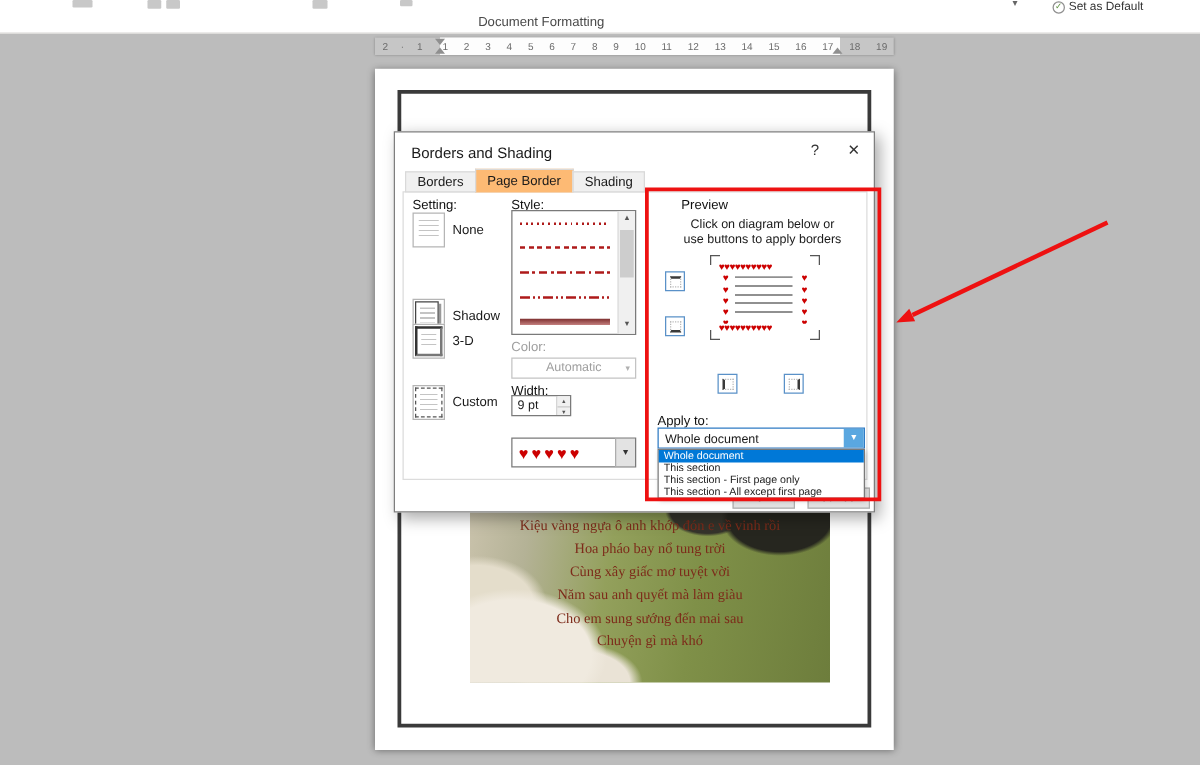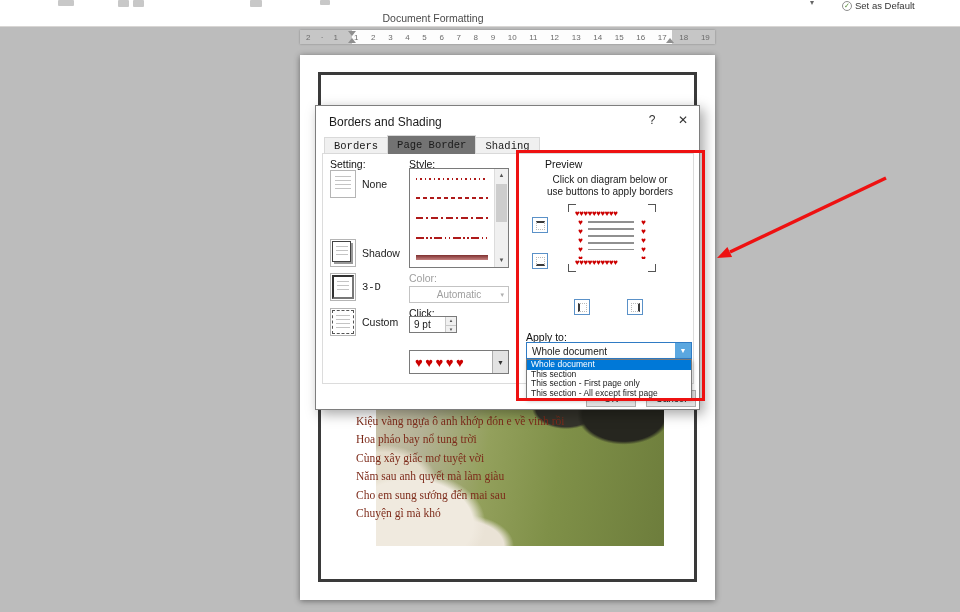--- a/index.html
+++ b/index.html
@@ -27,30 +27,30 @@
   .page{left:300px;top:55px;width:415px;height:545px;background:#ffffff;box-shadow:0 1px 6px rgba(0,0,0,.45);z-index:1;}
   .page-border{left:318px;top:72px;width:379px;height:510px;border:3px solid #3a3a3a;z-index:2;}
   .photo{left:376px;top:408px;width:288px;height:138px;z-index:3;
     background:
       radial-gradient(75px 48px at 86% 5%, #26261f 0%, #26261f 55%, rgba(38,38,31,0) 62%),
       radial-gradient(55px 34px at 66% 0%, #34332b 0%, #34332b 55%, rgba(52,51,43,0) 62%),
       radial-gradient(125px 88px at 12% 84%, #f0eadf 0%, #f0eadf 50%, rgba(240,234,223,0) 60%),
       radial-gradient(100px 70px at 2% 55%, #e4ddcb 0%, #e4ddcb 45%, rgba(228,221,203,0) 56%),
       radial-gradient(92px 56px at 30% 100%, #eae3d6 0%, #eae3d6 45%, rgba(234,227,214,0) 56%),
       linear-gradient(100deg,#c9c2ab 0%,#b4b296 16%,#93a05c 38%,#7f9048 62%,#6d7d3c 100%);}
-  .poem{left:356px;top:412px;width:328px;font-family:"Liberation Serif",serif;font-size:11.5px;line-height:18.4px;color:#7d2b1a;z-index:4;}
+  .poem{left:356px;top:412px;width:328px;text-align:center;font-family:"Liberation Serif",serif;font-size:11.5px;line-height:18.4px;color:#7d2b1a;z-index:4;}
 
   
   .dialog{left:315px;top:105px;width:385px;height:305px;background:#ffffff;border:1px solid #7e7e7e;box-shadow:4px 4px 12px rgba(0,0,0,.35);z-index:10;font-size:10.5px;}
   .dlg-title{position:absolute;left:13px;top:9px;font-size:12px;color:#1a1a1a;}
   .dlg-help{position:absolute;left:326px;top:7px;width:20px;text-align:center;font-size:12px;color:#333;cursor:default;}
   .dlg-close{position:absolute;left:354px;top:7px;width:26px;text-align:center;font-size:12px;color:#333;cursor:default;}
-  .tabs{position:absolute;left:8px;top:31px;height:17px;display:flex;z-index:2;font-family:Liberation Mono, monospace;}
+  .tabs{position:absolute;left:8px;top:31px;height:17px;display:flex;z-index:2;}
   .tab{height:17px;line-height:16px;padding:0 9px;background:#f0f0f0;border:1px solid #d9d9d9;margin-right:-1px;font-size:10.5px;}
-  .tab.active{background:#737373;border-bottom:none;height:19px;margin-top:-2px;line-height:19px;}
+  .tab.active{background:#fdba74;border-bottom:none;height:19px;margin-top:-2px;line-height:19px;}
   .tabpage{position:absolute;left:6px;top:47px;width:372px;height:231px;background:#ffffff;border:1px solid #dcdcdc;}
   .grouplabel{position:absolute;font-size:10.5px;color:#111;}
   .disabled-text{color:#9f9f9f !important;}
 
   
   .setting-row{position:absolute;left:14px;width:86px;height:28px;cursor:default;}
   .s-icon{position:absolute;left:0;top:0;width:26px;height:28px;background:#fff;border:1px solid #b5b5b5;}
   .s-icon .tx{position:absolute;left:4px;right:4px;top:5px;bottom:5px;background:repeating-linear-gradient(#c4c4c4 0 1px,transparent 1px 4px);}
   .icon-box .frame{position:absolute;inset:1px;border:1px solid #444;}
   .icon-shadow .frame{position:absolute;inset:1px 4px 4px 1px;border:1px solid #444;box-shadow:2px 2px 0 0 #999;}
@@ -197,21 +197,21 @@
       </div>
     <span class="lbl">None</span>
   </div>
   <div class="setting-row" style="top:133px;">
     <div class="s-icon icon-shadow">
         <div class="frame"></div>
         <div class="tx" style="left:5px;right:7px;top:6px;bottom:8px;"></div>
       </div>
     <span class="lbl">Shadow</span>
   </div>
-  <div class="setting-row" style="top:167px;font-family:Liberation Mono, monospace;">
+  <div class="setting-row" style="top:153px;">
     <div class="s-icon icon-3d">
         <div class="frame"></div>
         <div class="tx" style="left:6px;right:6px;top:7px;bottom:7px;"></div>
       </div>
     <span class="lbl">3-D</span>
   </div>
   <div class="setting-row" style="top:202px;">
     <div class="s-icon icon-custom">
         <div class="frame"></div>
         <div class="tx" style="left:5px;right:5px;top:6px;bottom:6px;"></div>
@@ -244,21 +244,21 @@
       <div class="sb-btn sb-down">▼</div>
     </div>
   </div>
 
   <div class="grouplabel disabled-text" style="left:93px;top:166px;">Color:</div>
   <div class="combo color-combo disabled-text">
     <span>Automatic</span>
     <span class="combo-arrow-plain">▾</span>
   </div>
 
-  <div class="grouplabel" style="left:93px;top:201px;">Click:</div>
+  <div class="grouplabel" style="left:93px;top:201px;">Width:</div>
   <div class="combo width-spin">
     <span class="width-value">9 pt</span>
     <div class="spin">
       <div class="spin-btn">▲</div>
       <div class="spin-btn">▼</div>
     </div>
   </div>
 
   <div class="grouplabel" style="left:93px;top:248px;">Art:</div>
   <div class="combo art-combo">

